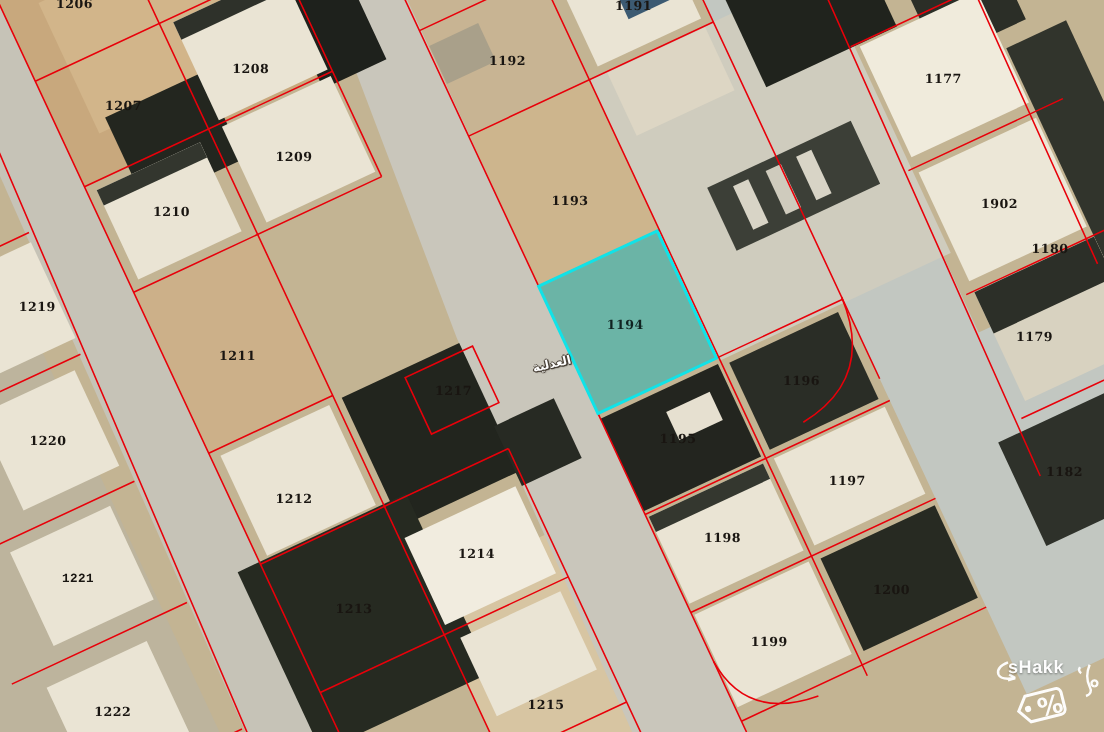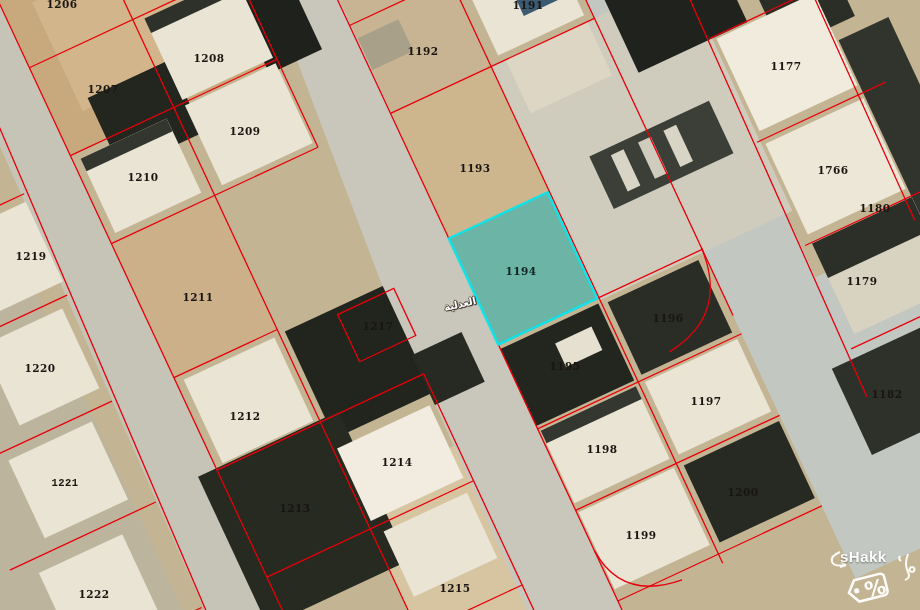--- a/index.html
+++ b/index.html
@@ -130,21 +130,21 @@
       <div class="parcel-label highlighted" style="left: 521px; top: 271px;">1194</div>
       <div class="parcel-label" style="left: 397px; top: 462px;">1214</div>
       <div class="parcel-label" style="left: 455px; top: 588px;">1215</div>
       <div class="parcel-label" style="left: 565px; top: 366px;">1195</div>
       <div class="parcel-label" style="left: 668px; top: 318px;">1196</div>
       <div class="parcel-label" style="left: 706px; top: 401px;">1197</div>
       <div class="parcel-label" style="left: 602px; top: 449px;">1198</div>
       <div class="parcel-label" style="left: 641px; top: 535px;">1199</div>
       <div class="parcel-label" style="left: 743px; top: 492px;">1200</div>
       <div class="parcel-label" style="left: 786px; top: 66px; text-align: right;">1177</div>
-      <div class="parcel-label" style="left: 833px; top: 170px;">1766</div>
+      <div class="parcel-label" style="left: 833px; top: 170px;">1902</div>
       <div class="parcel-label" style="left: 875px; top: 208px;">1180</div>
       <div class="parcel-label" style="left: 862px; top: 281px;">1179</div>
       <div class="parcel-label" style="left: 887px; top: 394px;">1182</div>
     </div>
 
   <div id="region-label" style="left:460px;top:304px;">العدلية</div>
 
   <div id="watermark">
     <span class="brand">sHakk</span>
     <svg width="92" height="62" viewBox="0 0 92 62">

